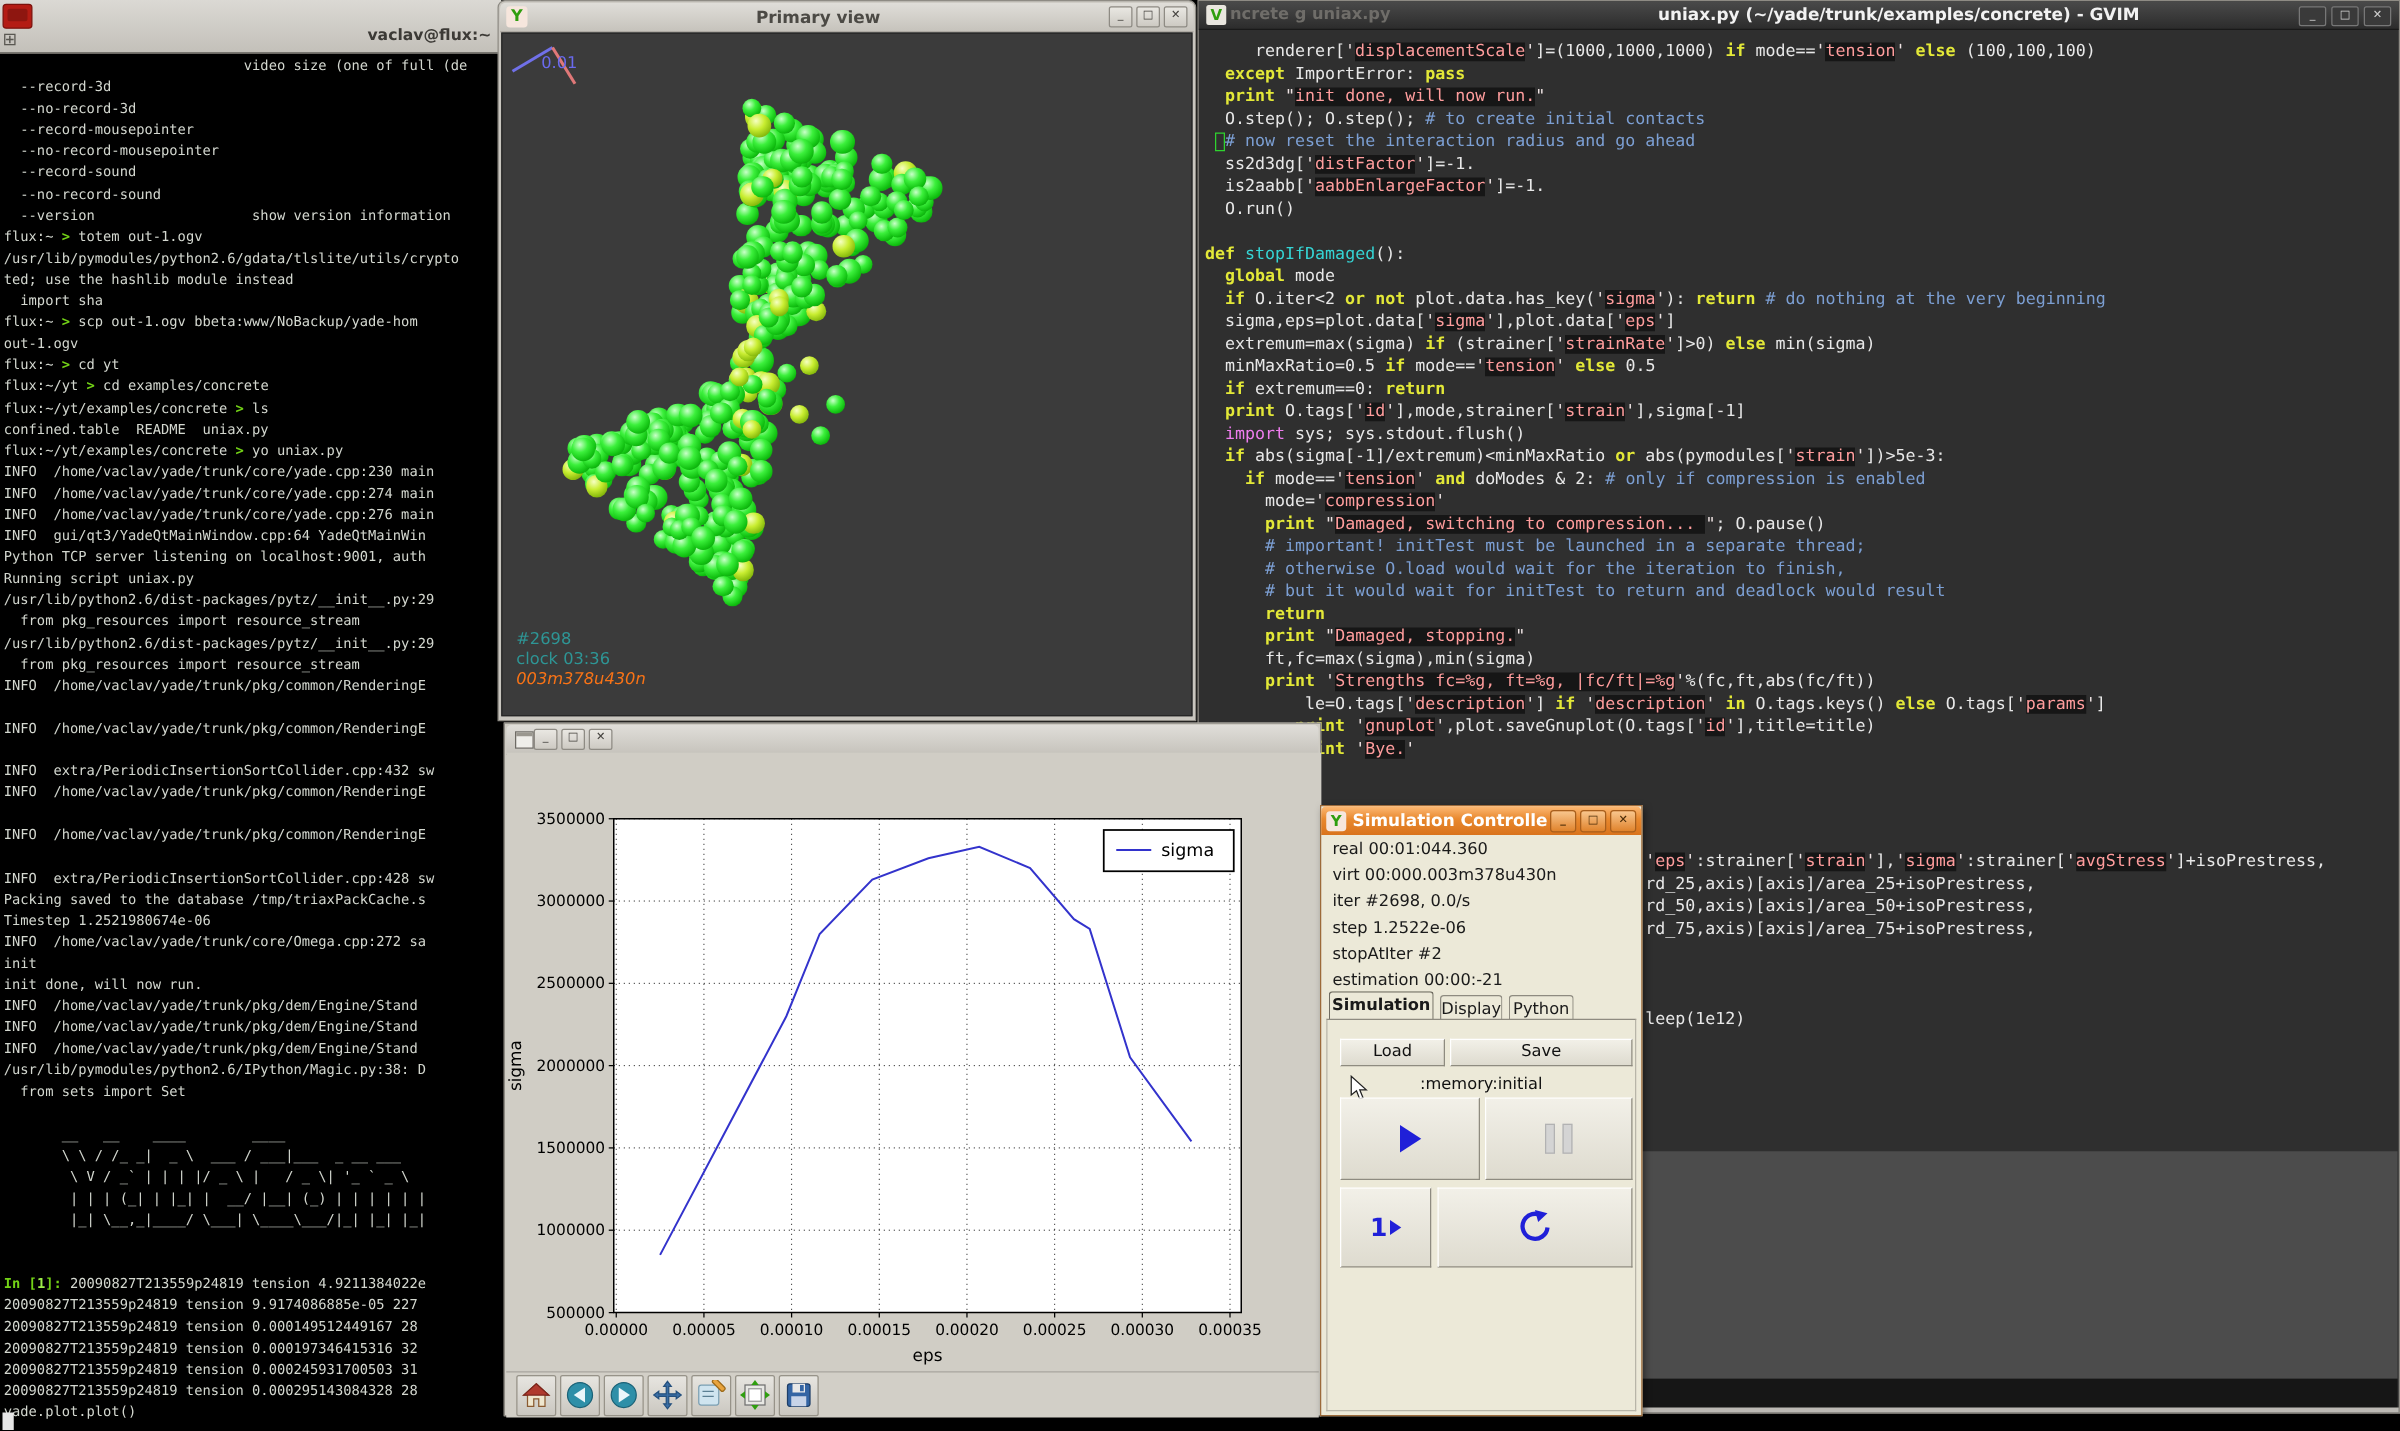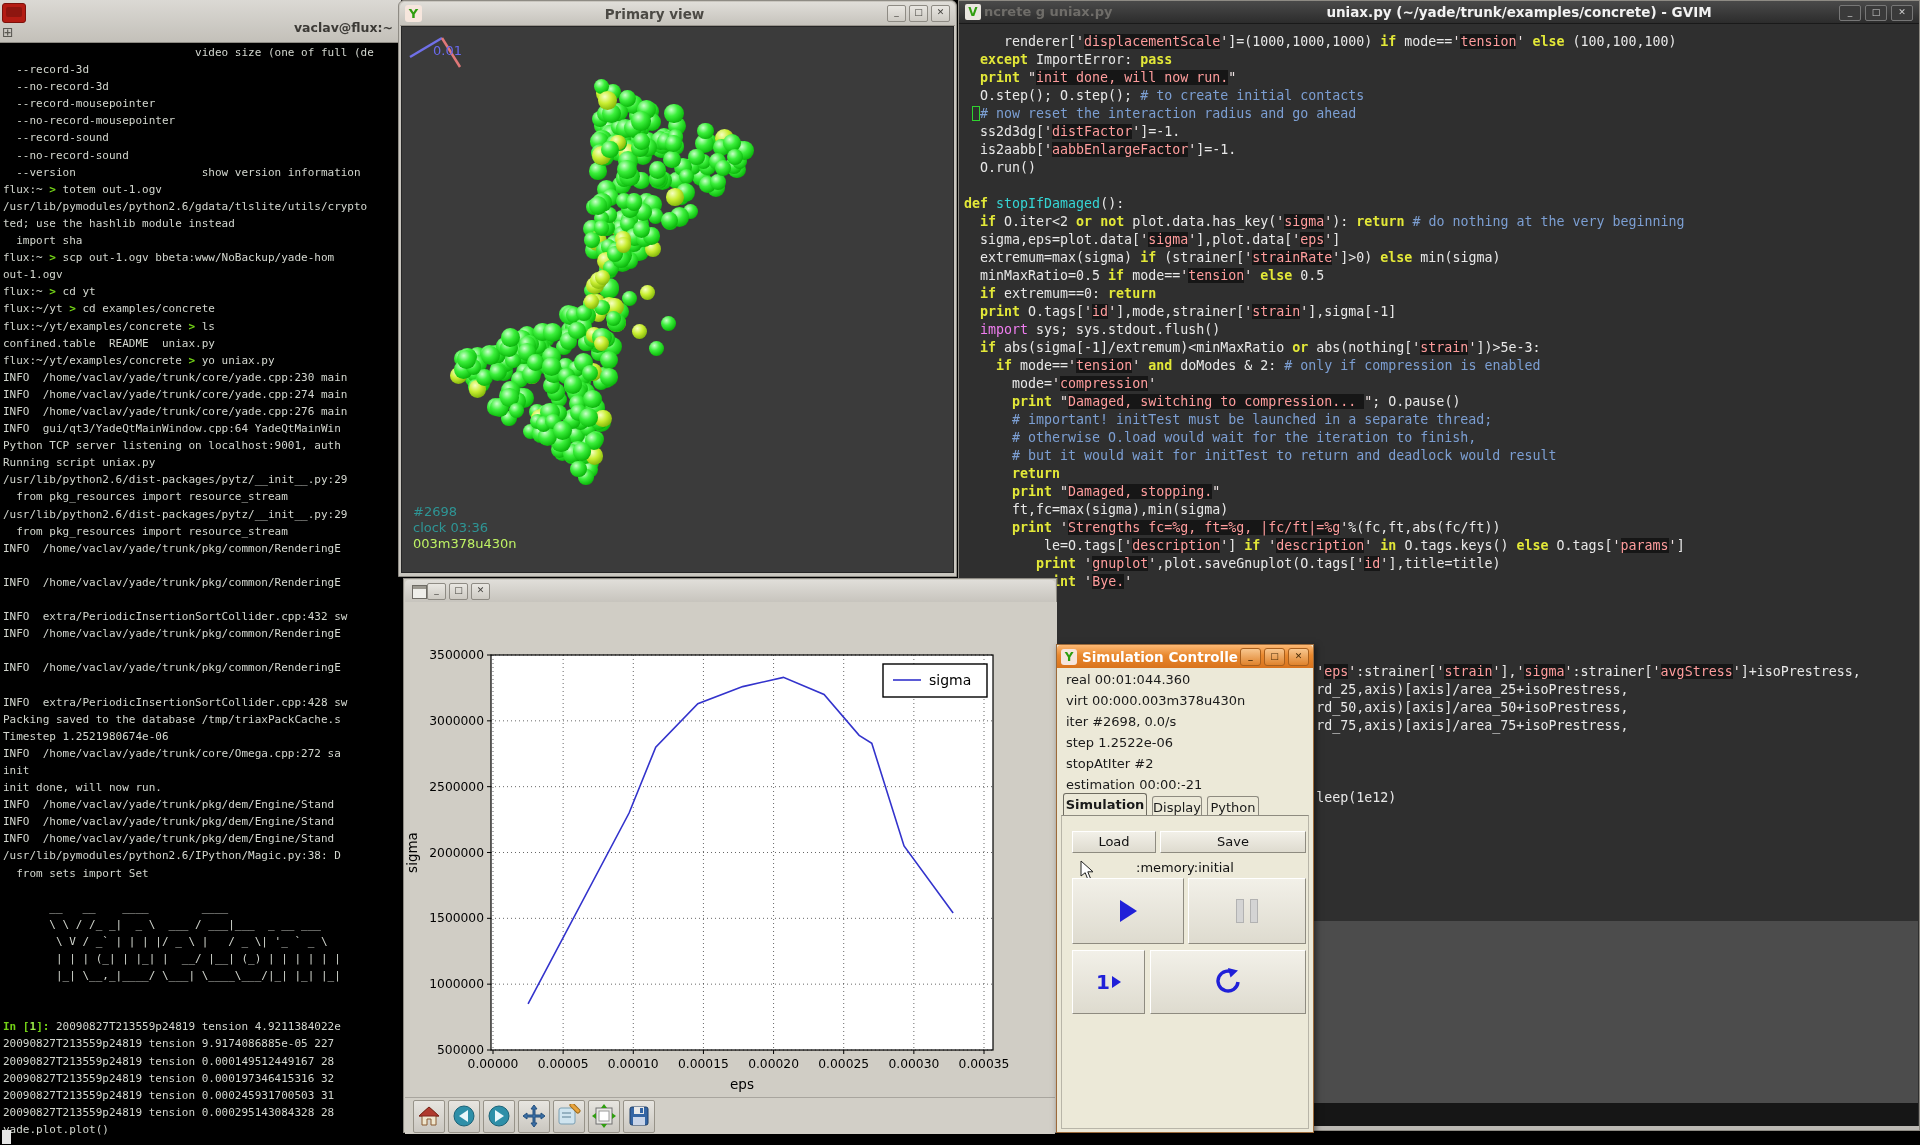--- a/index.html
+++ b/index.html
@@ -63,21 +63,21 @@
   
   #primary{left:398px;top:0;width:559px;height:577px;background:#c9c6bf;border:1px solid #8e8b84;
            border-radius:6px 6px 0 0;}
   #pv-viewport{position:absolute;left:2px;top:25px;right:2px;bottom:3px;background:#3b3b3b;
                border:1px solid #262626;overflow:hidden;}
   .ball{position:absolute;border-radius:50%;}
   .ball-g{background:radial-gradient(circle at 36% 30%, #c9ffc9 0%, #3cf03c 35%, #12c212 68%, #067c06 100%);}
   .ball-y{background:radial-gradient(circle at 36% 30%, #f6ffc2 0%, #c9ee32 38%, #8fc010 70%, #5a8a08 100%);}
   #pv-scale{position:absolute;left:31px;top:16px;color:#6a6aee;font-size:13px;}
   #pv-overlay{position:absolute;left:11px;top:477px;font-size:13px;line-height:16px;}
-  .pv-cyan{color:#2e9595;} .pv-white{color:#bef264;}
+  .pv-cyan{color:#2e9595;} .pv-white{color:#f97316;font-style:italic;}
 
   
   #figure{left:403px;top:578px;width:654px;height:555px;background:#cfccc4;border:1px solid #8e8b84;}
   #fig-icon{width:13px;height:12px;border:1px solid #6e6b65;background:#efeeea;margin-left:7px;}
   #fig-icon:before{content:"";display:block;height:3px;background:#9a978f;}
   #fig-toolbar{position:absolute;left:1px;right:1px;top:518px;height:36px;background:#d2cfc7;
                border-top:1px solid #a8a59e;display:flex;align-items:center;gap:3px;padding-left:8px;}
   .tbbtn{width:30px;height:31px;background:linear-gradient(#e7e5e0,#cac7c0);border:1px solid #979389;
          border-radius:2px;display:flex;align-items:center;justify-content:center;}
 
@@ -204,28 +204,29 @@
         <div class="gline"><span class="cn">     renderer[</span><span class="cq">'</span><span class="cs">displacementScale</span><span class="cq">'</span><span class="cn">]=(1000,1000,1000) </span><span class="ck">if</span><span class="cn"> mode==</span><span class="cq">'</span><span class="cs">tension</span><span class="cq">'</span><span class="cn"> </span><span class="ck">else</span><span class="cn"> (100,100,100)</span></div>
         <div class="gline"><span class="cn">  </span><span class="ck">except</span><span class="cn"> ImportError: </span><span class="ck">pass</span></div>
         <div class="gline"><span class="cn">  </span><span class="ck">print</span><span class="cn"> </span><span class="cq">"</span><span class="cs">init done, will now run.</span><span class="cq">"</span></div>
         <div class="gline"><span class="cn">  O.step(); O.step(); </span><span class="cc"># to create initial contacts</span></div>
         <div class="gline"><span class="cn"> </span><span class="cu"> </span><span class="cc"># now reset the interaction radius and go ahead</span></div>
         <div class="gline"><span class="cn">  ss2d3dg[</span><span class="cq">'</span><span class="cs">distFactor</span><span class="cq">'</span><span class="cn">]=-1.</span></div>
         <div class="gline"><span class="cn">  is2aabb[</span><span class="cq">'</span><span class="cs">aabbEnlargeFactor</span><span class="cq">'</span><span class="cn">]=-1.</span></div>
         <div class="gline"><span class="cn">  O.run()</span></div>
         <div class="gline"></div>
         <div class="gline"><span class="ck">def</span><span class="cn"> </span><span class="cf">stopIfDamaged</span><span class="cn">():</span></div>
+        <div class="gline"><span class="cn">  </span><span class="ck">global</span><span class="cn"> mode</span></div>
         <div class="gline"><span class="cn">  </span><span class="ck">if</span><span class="cn"> O.iter&lt;2 </span><span class="ck">or</span><span class="cn"> </span><span class="ck">not</span><span class="cn"> plot.data.has_key(</span><span class="cq">'</span><span class="cs">sigma</span><span class="cq">'</span><span class="cn">): </span><span class="ck">return</span><span class="cn"> </span><span class="cc"># do nothing at the very beginning</span></div>
         <div class="gline"><span class="cn">  sigma,eps=plot.data[</span><span class="cq">'</span><span class="cs">sigma</span><span class="cq">'</span><span class="cn">],plot.data[</span><span class="cq">'</span><span class="cs">eps</span><span class="cq">'</span><span class="cn">]</span></div>
         <div class="gline"><span class="cn">  extremum=max(sigma) </span><span class="ck">if</span><span class="cn"> (strainer[</span><span class="cq">'</span><span class="cs">strainRate</span><span class="cq">'</span><span class="cn">]&gt;0) </span><span class="ck">else</span><span class="cn"> min(sigma)</span></div>
         <div class="gline"><span class="cn">  minMaxRatio=0.5 </span><span class="ck">if</span><span class="cn"> mode==</span><span class="cq">'</span><span class="cs">tension</span><span class="cq">'</span><span class="cn"> </span><span class="ck">else</span><span class="cn"> 0.5</span></div>
         <div class="gline"><span class="cn">  </span><span class="ck">if</span><span class="cn"> extremum==0: </span><span class="ck">return</span></div>
         <div class="gline"><span class="cn">  </span><span class="ck">print</span><span class="cn"> O.tags[</span><span class="cq">'</span><span class="cs">id</span><span class="cq">'</span><span class="cn">],mode,strainer[</span><span class="cq">'</span><span class="cs">strain</span><span class="cq">'</span><span class="cn">],sigma[-1]</span></div>
         <div class="gline"><span class="cn">  </span><span class="ci">import</span><span class="cn"> sys; sys.stdout.flush()</span></div>
-        <div class="gline"><span class="cn">  </span><span class="ck">if</span><span class="cn"> abs(sigma[-1]/extremum)&lt;minMaxRatio </span><span class="ck">or</span><span class="cn"> abs(nothing[</span><span class="cq">'</span><span class="cs">strain</span><span class="cq">'</span><span class="cn">])&gt;5e-3:</span></div>
+        <div class="gline"><span class="cn">  </span><span class="ck">if</span><span class="cn"> abs(sigma[-1]/extremum)&lt;minMaxRatio </span><span class="ck">or</span><span class="cn"> abs(pymodules[</span><span class="cq">'</span><span class="cs">strain</span><span class="cq">'</span><span class="cn">])&gt;5e-3:</span></div>
         <div class="gline"><span class="cn">    </span><span class="ck">if</span><span class="cn"> mode==</span><span class="cq">'</span><span class="cs">tension</span><span class="cq">'</span><span class="cn"> </span><span class="ck">and</span><span class="cn"> doModes &amp; 2: </span><span class="cc"># only if compression is enabled</span></div>
         <div class="gline"><span class="cn">      mode=</span><span class="cq">'</span><span class="cs">compression</span><span class="cq">'</span></div>
         <div class="gline"><span class="cn">      </span><span class="ck">print</span><span class="cn"> </span><span class="cq">"</span><span class="cs">Damaged, switching to compression... </span><span class="cq">"</span><span class="cn">; O.pause()</span></div>
         <div class="gline"><span class="cn">      </span><span class="cc"># important! initTest must be launched in a separate thread;</span></div>
         <div class="gline"><span class="cn">      </span><span class="cc"># otherwise O.load would wait for the iteration to finish,</span></div>
         <div class="gline"><span class="cn">      </span><span class="cc"># but it would wait for initTest to return and deadlock would result</span></div>
         <div class="gline"><span class="cn">      </span><span class="ck">return</span></div>
         <div class="gline"><span class="cn">      </span><span class="ck">print</span><span class="cn"> </span><span class="cq">"</span><span class="cs">Damaged, stopping.</span><span class="cq">"</span></div>
         <div class="gline"><span class="cn">      ft,fc=max(sigma),min(sigma)</span></div>
         <div class="gline"><span class="cn">      </span><span class="ck">print</span><span class="cn"> </span><span class="cq">'</span><span class="cs">Strengths fc=%g, ft=%g, |fc/ft|=%g</span><span class="cq">'</span><span class="cn">%(fc,ft,abs(fc/ft))</span></div>

